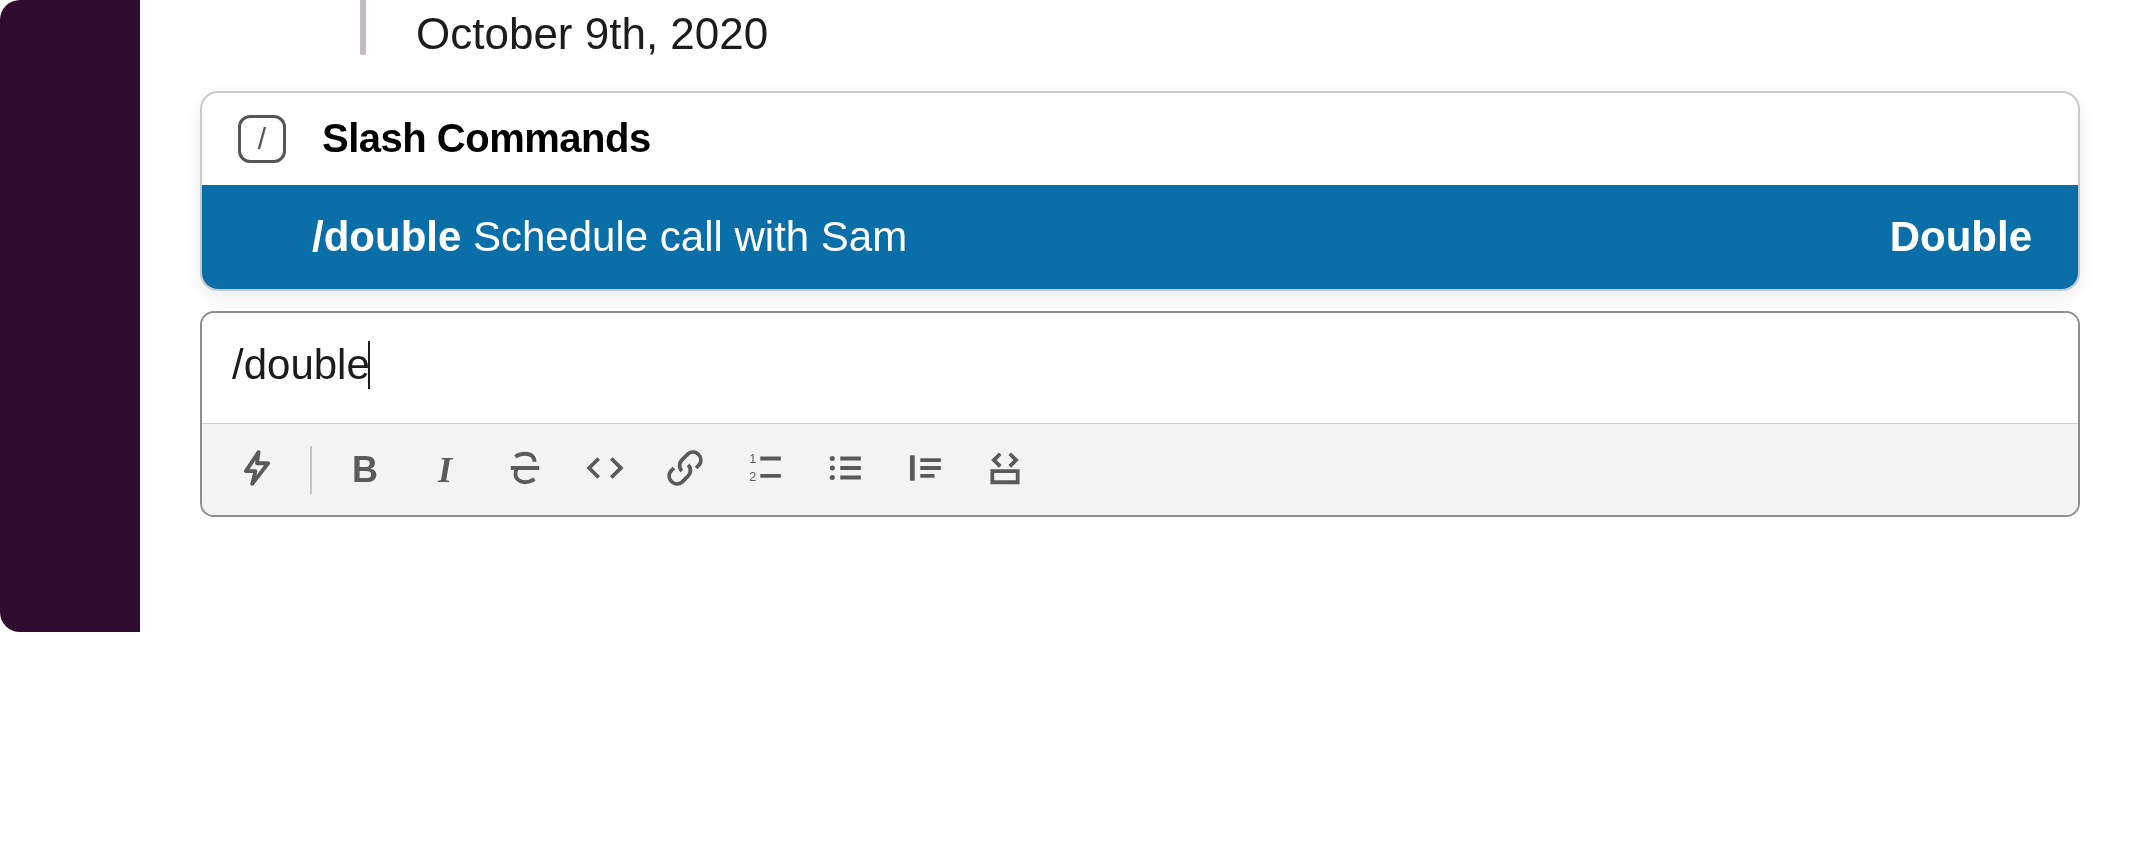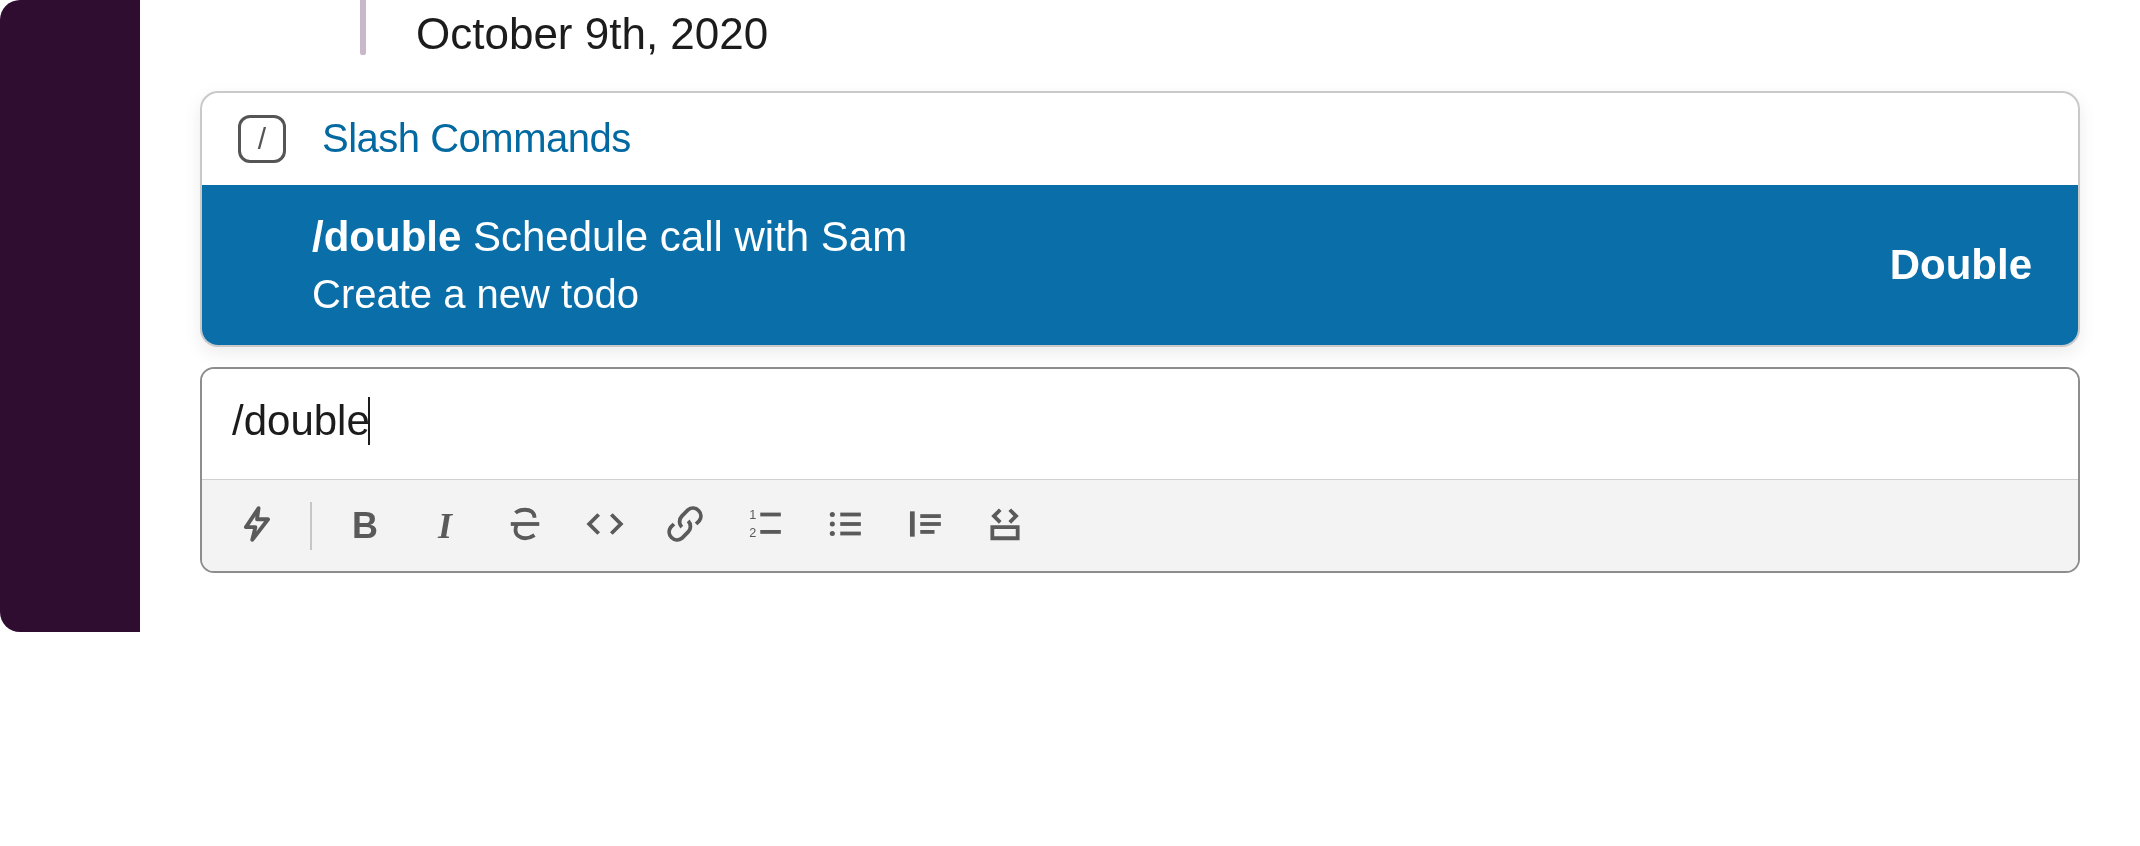--- a/index.html
+++ b/index.html
@@ -71,33 +71,33 @@
     width: 48px; height: 48px;
     border: 3px solid #555;
     border-radius: 12px;
     display: flex; align-items: center; justify-content: center;
     font-size: 30px;
     color: #555;
     font-weight: 400;
   }
   .suggest-header-label {
     font-size: 40px;
-    font-weight: 400;
-    color: #0369a1;
+    font-weight: 700;
+    color: #000000;
     letter-spacing: -0.5px;
   }
   .suggest-item {
     background: #0a6ea9;
     color: #ffffff;
     display: flex;
     align-items: center;
     justify-content: space-between;
     padding: 26px 46px 26px 110px;
   }
-  .suggest-item-left { display: flex; flex-direction: column; gap: 6px; }
+  .suggest-item-left { display: flex; flex-direction: column; }
   .suggest-line1 { font-size: 42px; font-weight: 400; line-height: 1.25; }
   .suggest-line1 .cmd { font-weight: 800; }
   .suggest-line2 { font-size: 40px; font-weight: 400; line-height: 1.25; }
   .suggest-app-name { font-size: 42px; font-weight: 700; }
 
   .composer {
     border: 2px solid #8d8d8d;
     border-radius: 14px;
     overflow: hidden;
     display: flex;
@@ -161,21 +161,20 @@
       <div class="suggest-header">
         <div class="slash-icon-box">/</div>
         <div class="suggest-header-label">Slash Commands</div>
       </div>
       <div class="suggest-item">
         <div class="suggest-item-left">
           <div class="suggest-line1">
             <span class="cmd">/double</span>
             <span>Schedule call with Sam</span>
           </div>
-          <div class="suggest-line2">Create a new todo</div>
         </div>
         <div class="suggest-app-name">Double</div>
       </div>
     </div>
 
     <div class="composer">
       <div class="composer-input-wrap">
         <span>/double</span>
           <span class="caret"></span>
       </div>

